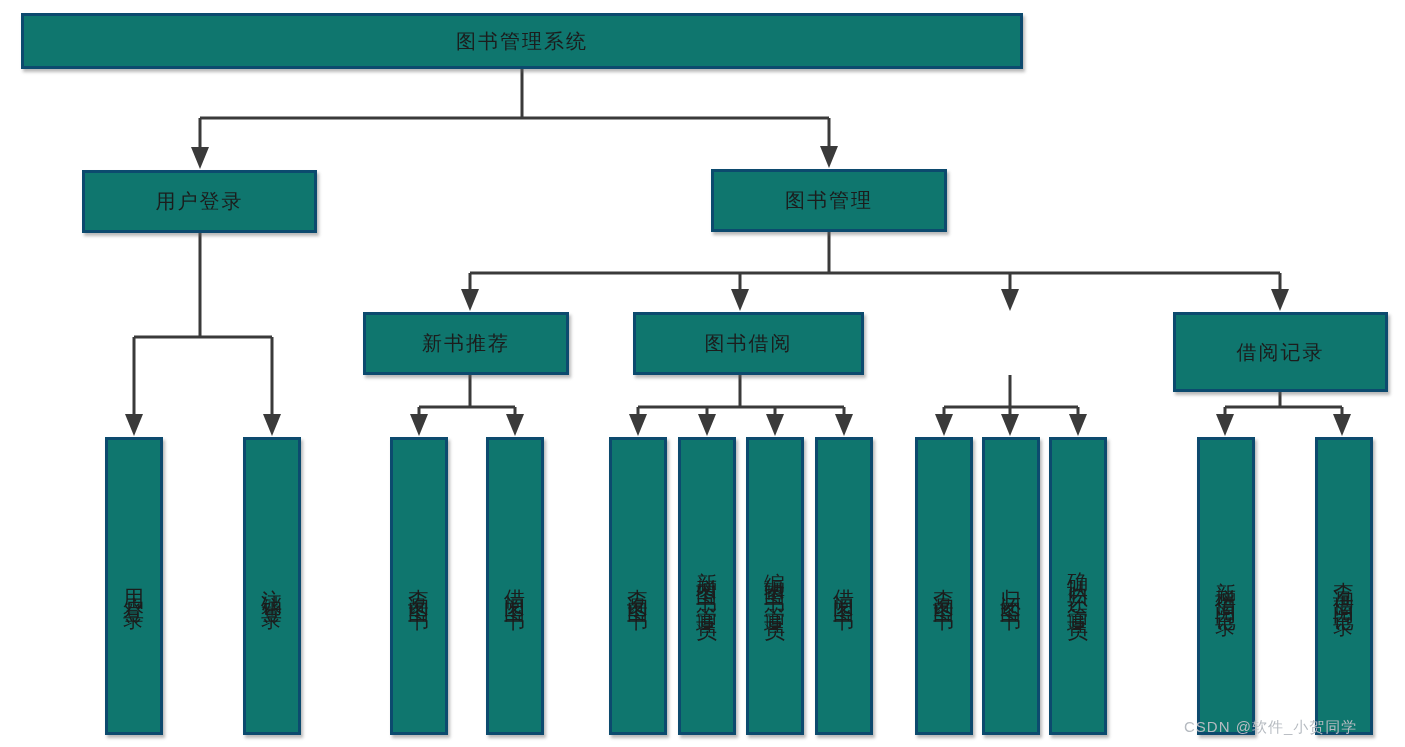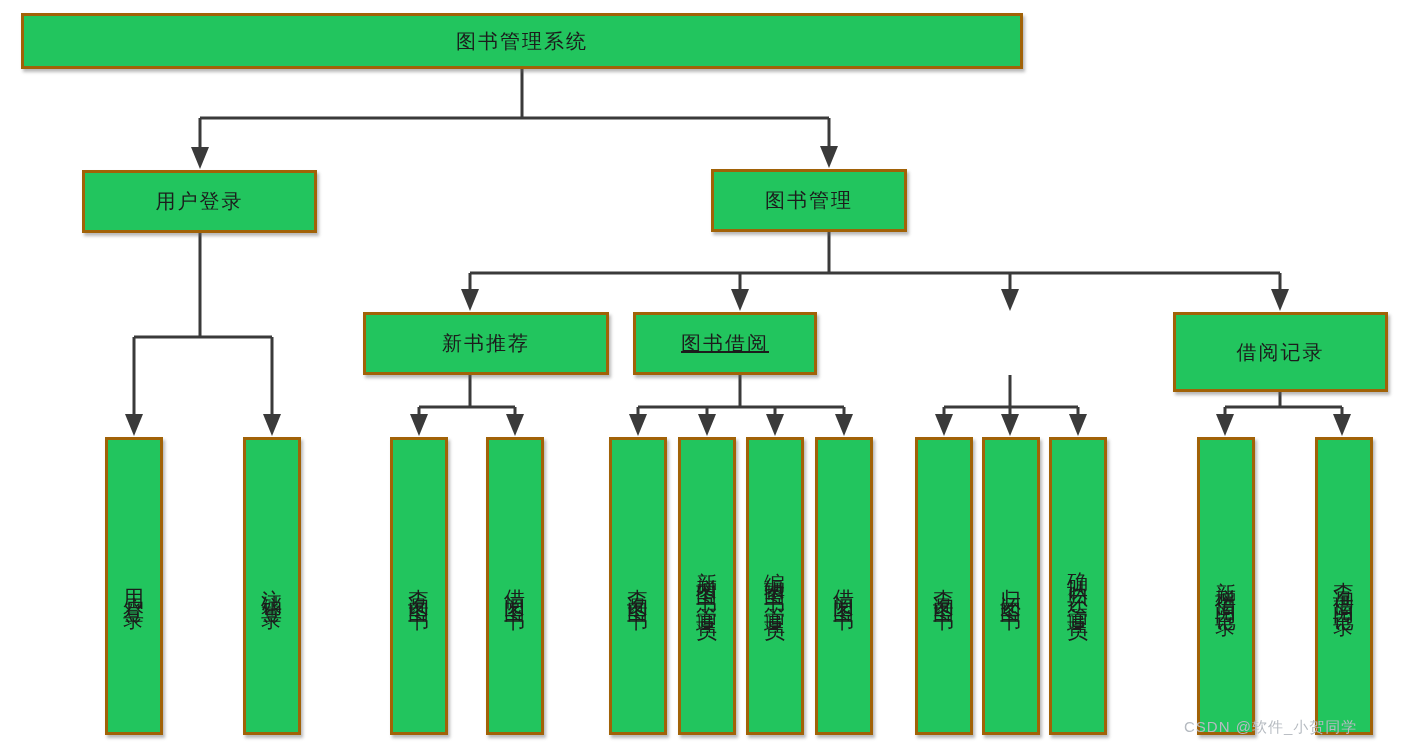--- a/index.html
+++ b/index.html
@@ -8,22 +8,22 @@
     width:1405px;height:747px;
     background:#ffffff;
     font-family:"Liberation Sans","DejaVu Sans",sans-serif;
     overflow:hidden;
   }
   #connectors{position:absolute;left:0;top:0;width:1405px;height:747px;}
   #connectors path{stroke:#3a3a3a;stroke-width:3;fill:none;}
   #connectors polygon{fill:#3a3a3a;stroke:none;}
   .box{
     position:absolute;
-    background:#22c55e;
-    border:3px solid #a16207;
+    background:#0f766e;
+    border:3px solid #0c4a6e;
     box-sizing:border-box;
     display:flex;align-items:center;justify-content:center;
     color:#1c1c1c;
     box-shadow:2px 3px 3px rgba(100,100,100,0.45);
   }
   .hbox{font-size:20px;letter-spacing:2px;white-space:nowrap;}
   .root{font-size:20px;letter-spacing:2px;}
   .vbox{
     writing-mode:vertical-rl;
     text-orientation:mixed;
@@ -73,24 +73,24 @@
     <polygon points="935,414 953,414 944,436"></polygon>
     <polygon points="1001,414 1019,414 1010,436"></polygon>
     <polygon points="1069,414 1087,414 1078,436"></polygon>
     <polygon points="1216,414 1234,414 1225,436"></polygon>
     <polygon points="1333,414 1351,414 1342,436"></polygon>
   </svg>
 
   <div class="box hbox root" style="left:21px;top:13px;width:1002px;height:56px;">图书管理系统</div>
 
   <div class="box hbox" style="left:82px;top:170px;width:235px;height:63px;">用户登录</div>
-  <div class="box hbox" style="left:711px;top:169px;width:196px;height:63px;">图书管理</div>
+  <div class="box hbox" style="left:711px;top:169px;width:236px;height:63px;">图书管理</div>
 
-  <div class="box hbox" style="left:363px;top:312px;width:246px;height:63px;">新书推荐</div>
-  <div class="box hbox" style="left:633px;top:312px;width:184px;height:63px;text-decoration:underline;">图书借阅</div>
+  <div class="box hbox" style="left:363px;top:312px;width:206px;height:63px;">新书推荐</div>
+  <div class="box hbox" style="left:633px;top:312px;width:231px;height:63px;">图书借阅</div>
   <div class="box hbox" style="left:1173px;top:312px;width:215px;height:80px;">借阅记录</div>
 
   <div class="box vbox" style="left:105px;">用户登录</div>
   <div class="box vbox" style="left:243px;">注销登录</div>
 
   <div class="box vbox" style="left:390px;">查询图书</div>
   <div class="box vbox" style="left:486px;">借阅图书</div>
 
   <div class="box vbox" style="left:609px;">查询图书</div>
   <div class="box vbox" style="left:678px;">新增图书（管理员）</div>

